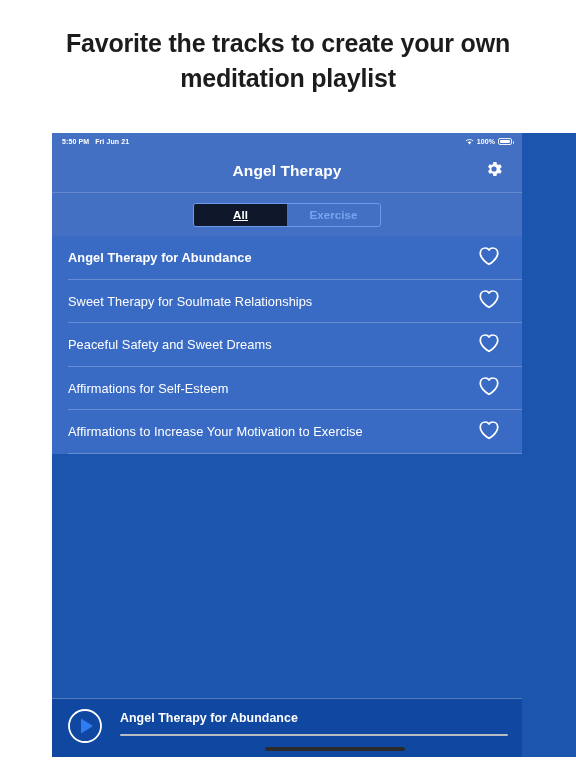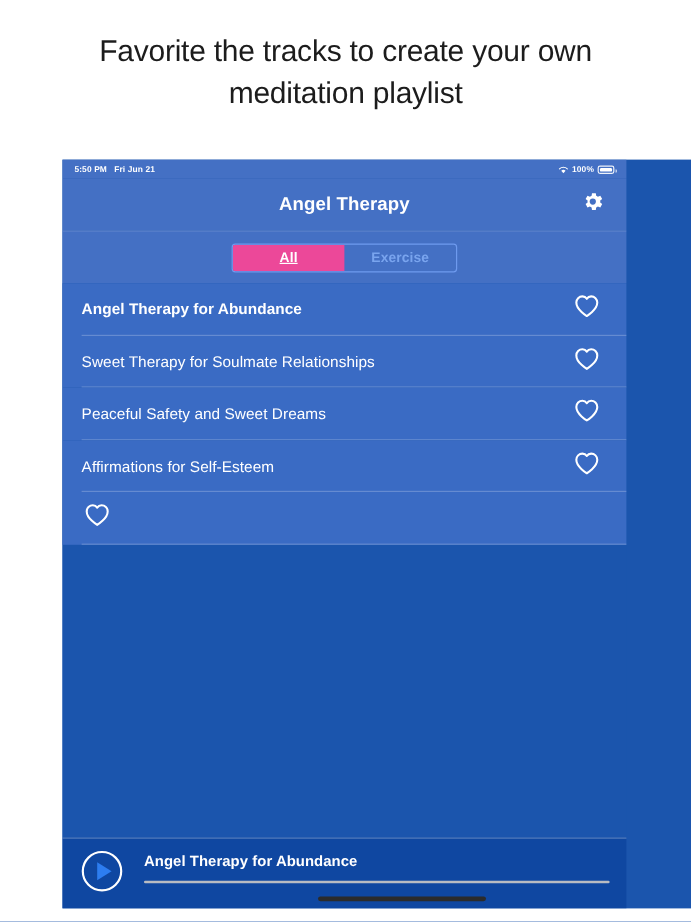--- a/index.html
+++ b/index.html
@@ -17,21 +17,21 @@
   
   .promo-headline {
     position: absolute;
     left: 0;
     top: 26px;
     width: 576px;
     text-align: center;
     color: #1c1c1c;
     font-size: 25px;
     line-height: 35px;
-    font-weight: 400;
+    font-weight: 700;
     letter-spacing: -0.2px;
     padding: 0 24px;
     box-sizing: border-box;
   }
 
   
   .device {
     position: absolute;
     left: 52px;
     top: 133px;
@@ -137,21 +137,21 @@
   .segment {
     flex: 1;
     display: flex;
     align-items: center;
     justify-content: center;
     font-size: 11.5px;
     font-weight: bold;
     letter-spacing: 0.1px;
   }
   .segment.active {
-    background: #ec4899;
+    background: #0f172a;
     color: #ffffff;
     text-decoration: underline;
   }
   .segment.inactive {
     background: transparent;
     color: #79a4ee;
   }
 
   
   .track-list {
@@ -331,20 +331,21 @@
       <div class="heart-button">
         <span>
           <svg width="22" height="20" viewBox="0 0 24 22">
             <path d="M12 20.2 C12 20.2 2.4 14.5 2.4 7.9 C2.4 4.6 4.9 2.2 8 2.2 C10 2.2 11.3 3.3 12 4.4 C12.7 3.3 14 2.2 16 2.2 C19.1 2.2 21.6 4.6 21.6 7.9 C21.6 14.5 12 20.2 12 20.2 Z" fill="none" stroke="#ffffff" stroke-width="1.9" stroke-linejoin="round"></path>
           </svg>
         </span>
       </div>
     </div>
 
     <div class="track-row">
+      <div class="track-title">Affirmations to Increase Your Motivation to Exercise</div>
       <div class="heart-button">
         <span>
           <svg width="22" height="20" viewBox="0 0 24 22">
             <path d="M12 20.2 C12 20.2 2.4 14.5 2.4 7.9 C2.4 4.6 4.9 2.2 8 2.2 C10 2.2 11.3 3.3 12 4.4 C12.7 3.3 14 2.2 16 2.2 C19.1 2.2 21.6 4.6 21.6 7.9 C21.6 14.5 12 20.2 12 20.2 Z" fill="none" stroke="#ffffff" stroke-width="1.9" stroke-linejoin="round"></path>
           </svg>
         </span>
       </div>
     </div>
 
     <div class="list-filler"></div>

